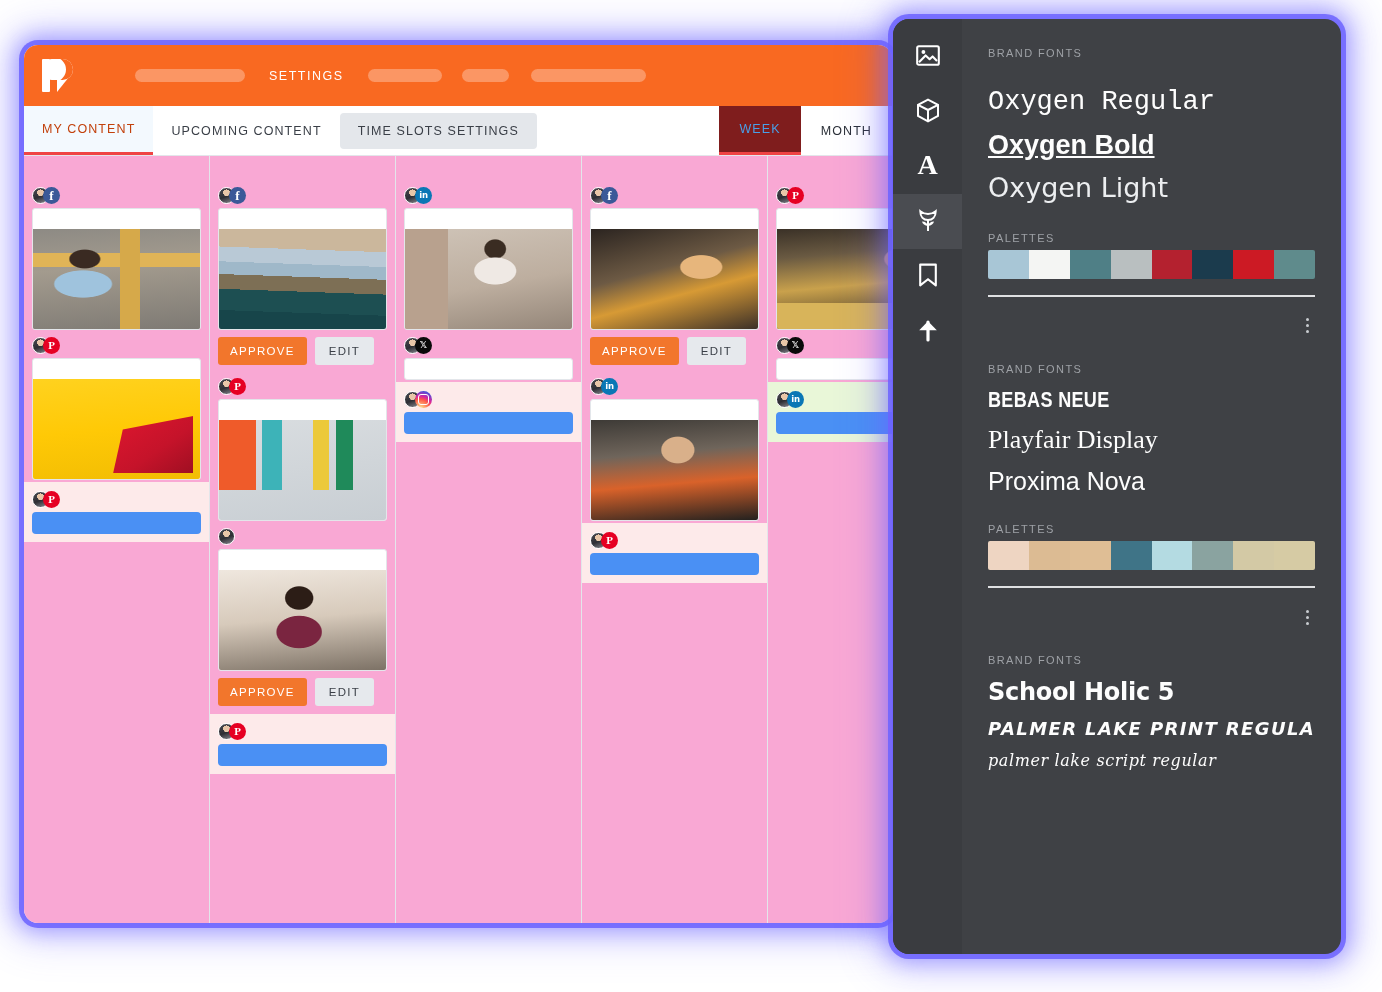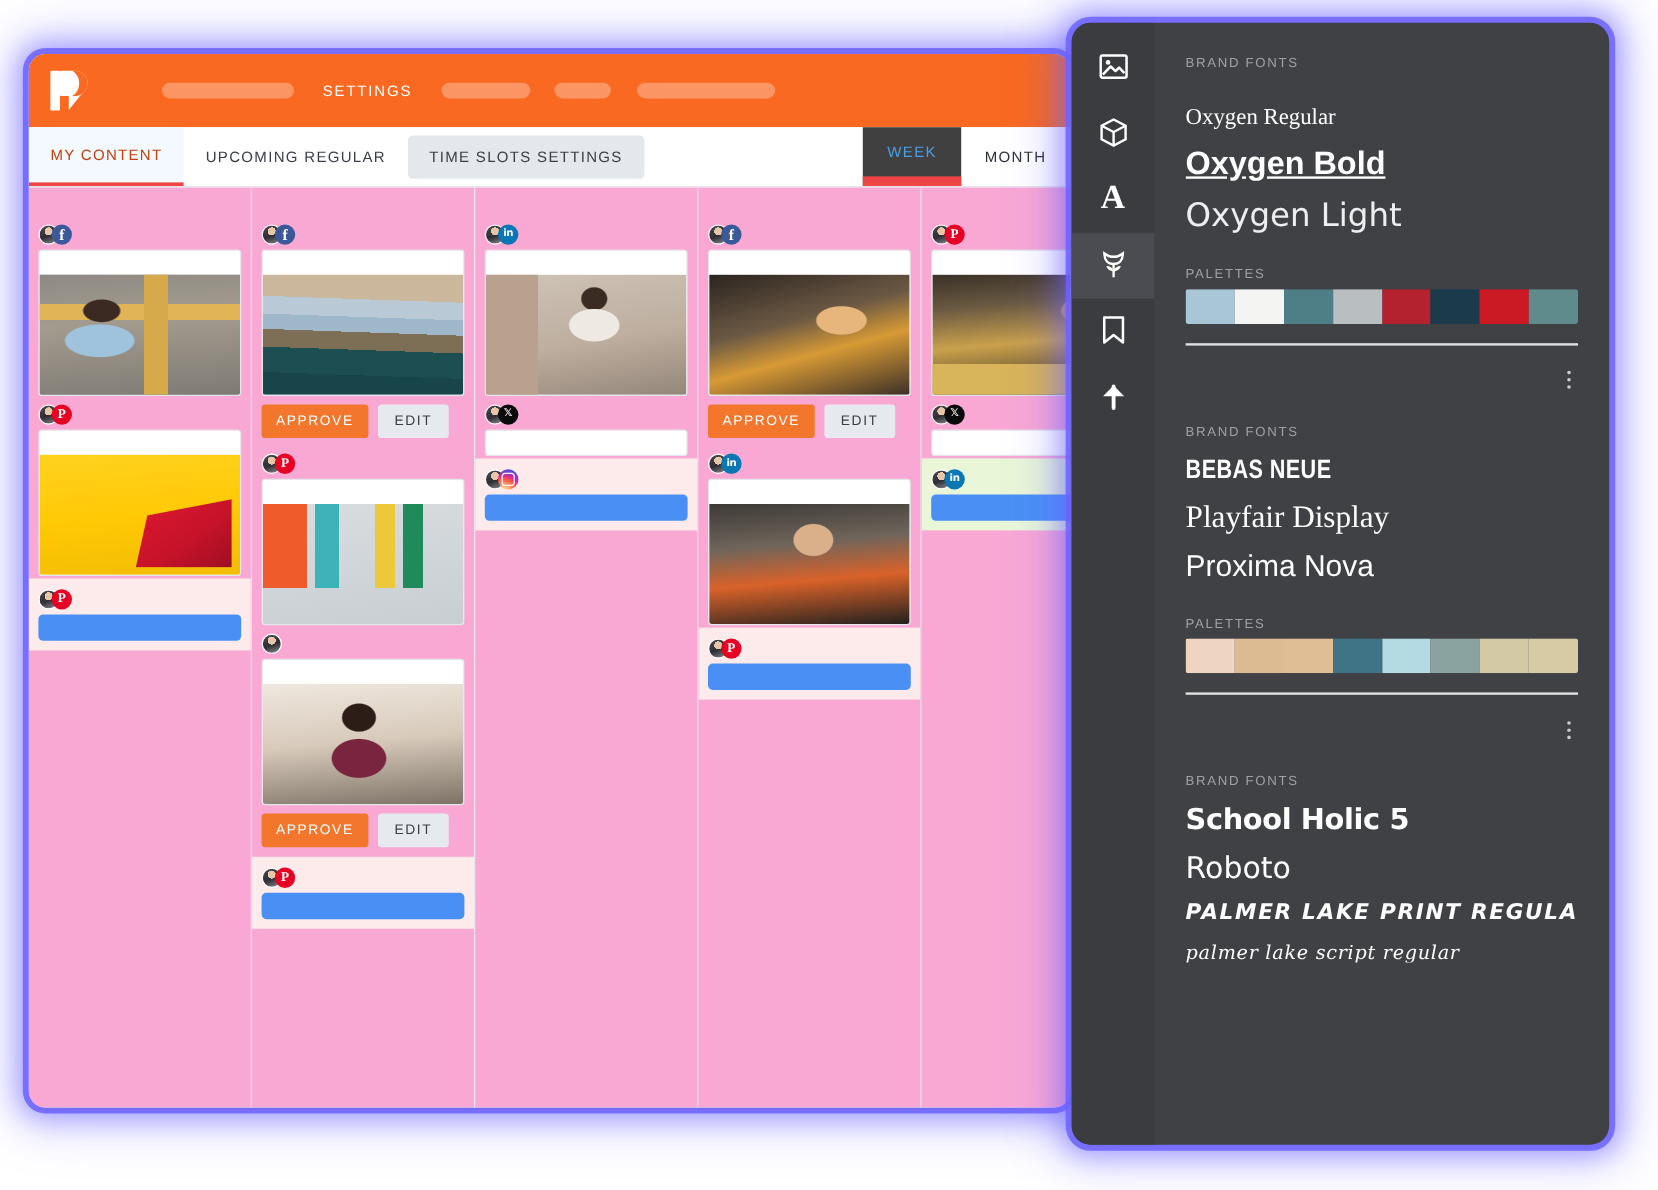--- a/index.html
+++ b/index.html
@@ -117,22 +117,22 @@
   .vt {
     display: flex; align-items: center;
     padding: 0 20px;
     font-size: 12.5px;
     letter-spacing: 1.1px;
     color: #2b3038;
     cursor: pointer;
   }
   .vt.active {
     color: #4a9fe8;
-    background: #404040;
-    border-bottom: 8px solid #ef4444;
+    background: #7f1d1d;
+    border-bottom: 3px solid #ef4444;
   }
 
   
   .grid {
     display: flex;
     height: calc(878px - 61px - 50px);
     align-items: stretch;
   }
   .daycol {
     width: 186px;
@@ -348,21 +348,21 @@
     margin-top: 28px;
     margin-bottom: 6px;
   }
   .font-sample {
     color: #fdfdfd;
     line-height: 1.12;
     margin: 13px 0;
     white-space: nowrap;
     overflow: hidden;
   }
-  .fs-oxy-reg { font-size: 19px; font-weight: 400; font-family: Liberation Serif, serif; margin-top: 28px; }
+  .fs-oxy-reg { font-size: 27px; font-weight: 400; font-family: Liberation Mono, monospace; margin-top: 28px; }
   .fs-oxy-bold { font-size: 27px; font-weight: 700; font-family: "Liberation Sans", sans-serif; text-decoration: underline; }
   .fs-oxy-light { font-size: 27px; font-weight: 400; color:#eceef0; font-family: "DejaVu Sans", sans-serif; }
   .fs-bebas { font-size: 22px; font-weight: 700; letter-spacing: 0.4px; transform: scaleX(0.82); transform-origin: left center; font-family: "Liberation Sans", sans-serif; }
   .fs-playfair { font-size: 26px; font-weight: 400; font-family: "Liberation Serif", serif; }
   .fs-proxima { font-size: 25px; font-weight: 400; font-family: "Liberation Sans", sans-serif; }
   .fs-schoolholic { font-size: 24px; font-weight: 700; font-family: "DejaVu Sans", sans-serif; letter-spacing:-0.3px; }
   .fs-roboto { font-size: 25px; font-weight: 400; font-family: "DejaVu Sans", sans-serif; }
   .fs-palmerprint { font-size: 18px; font-style: italic; font-weight: 700; letter-spacing: 1.4px; font-family: "DejaVu Sans", sans-serif; }
   .fs-palmerscript { font-size: 16px; font-style: italic; font-family: "DejaVu Serif", serif; letter-spacing: 0.6px; }
 
@@ -416,21 +416,21 @@
       <div class="topbar-spacer"></div>
       <div class="nav-pill" style="width:74px"></div>
       <div class="topbar-spacer" style="width:20px"></div>
       <div class="nav-pill" style="width:47px"></div>
       <div class="topbar-spacer" style="width:22px"></div>
       <div class="nav-pill" style="width:115px"></div>
     </div>
 
     <div class="tabrow">
       <div class="tab active">MY CONTENT</div>
-      <div class="tab">UPCOMING REGULAR</div>
+      <div class="tab">UPCOMING CONTENT</div>
       <div class="tab chip">TIME SLOTS SETTINGS</div>
       <div class="viewtoggle">
         <div class="vt active">WEEK</div>
         <div class="vt">MONTH</div>
       </div>
     </div>
 
     <div class="grid" id="calendar-grid">
         <div class="daycol">
           <div class="dayhead">
@@ -781,19 +781,18 @@
         <div class="style-row">
           <div class="style-title"></div>
           <div class="kebab">
             <i></i>
             <i></i>
             <i></i>
           </div>
         </div>
         <div class="section-caption">BRAND FONTS</div>
         <div class="font-sample fs-schoolholic">School Holic 5</div>
-        <div class="font-sample fs-roboto">Roboto</div>
         <div class="font-sample fs-palmerprint">PALMER LAKE PRINT REGULAR</div>
         <div class="font-sample fs-palmerscript">palmer lake script regular</div>
       </div>
   </div>
 
 </div>
 
 </body></html>

